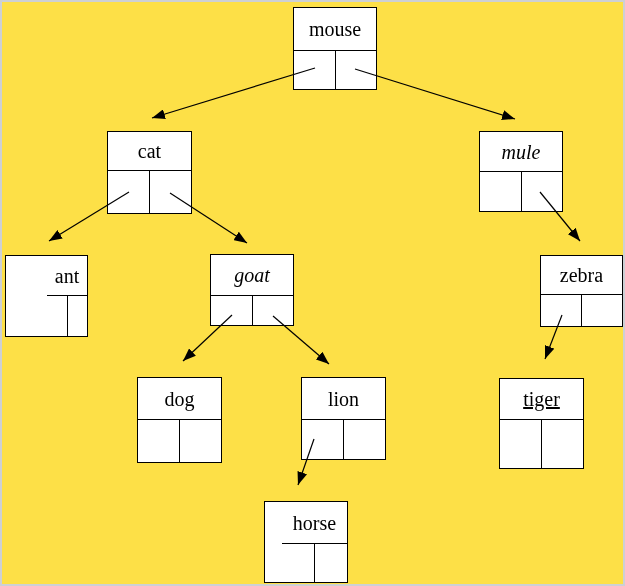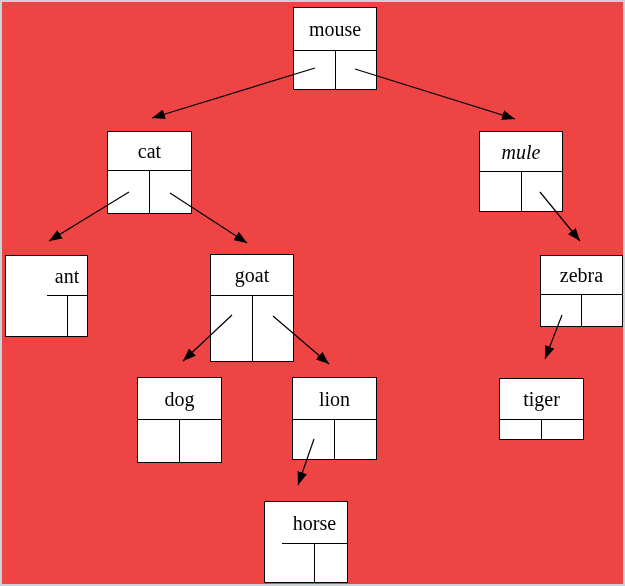--- a/index.html
+++ b/index.html
@@ -5,21 +5,21 @@
   html, body {
     margin: 0;
     padding: 0;
     background: #ffffff;
   }
   .canvas {
     position: relative;
     width: 625px;
     height: 586px;
     box-sizing: border-box;
-    background: #ef4444;
+    background: #fde047;
     border: 2px solid #cdd0d4;
     overflow: hidden;
     font-family: "Liberation Serif", "DejaVu Serif", serif;
   }
   .node {
     position: absolute;
     box-sizing: border-box;
     border: 1px solid #000000;
     background: #ffffff;
     display: flex;
@@ -99,49 +99,49 @@
       <div class="cell cell-right"></div>
     </div>
   </div>
       <div class="node" style="left: 3px; top: 253px; width: 83px; height: 82px; padding-left: 41px;">
     <div class="node-label" style="height: 40px; color: rgb(0, 0, 0);">ant</div>
     <div class="node-cells">
       <div class="cell cell-left"></div>
       <div class="cell cell-right"></div>
     </div>
   </div>
-      <div class="node" style="left: 208px; top: 252px; width: 84px; height: 108px;">
+      <div class="node" style="left: 208px; top: 252px; width: 84px; height: 72px; font-style: italic;">
     <div class="node-label" style="height: 41px; color: rgb(0, 0, 0);">goat</div>
     <div class="node-cells">
       <div class="cell cell-left"></div>
       <div class="cell cell-right"></div>
     </div>
   </div>
       <div class="node" style="left: 538px; top: 253px; width: 83px; height: 72px;">
     <div class="node-label" style="height: 39px; color: rgb(0, 0, 0);">zebra</div>
     <div class="node-cells">
       <div class="cell cell-left"></div>
       <div class="cell cell-right"></div>
     </div>
   </div>
       <div class="node" style="left: 135px; top: 375px; width: 85px; height: 86px; justify-content: flex-end;">
     <div class="node-label" style="height: 42px; color: rgb(0, 0, 0);">dog</div>
     <div class="node-cells">
       <div class="cell cell-left"></div>
       <div class="cell cell-right"></div>
     </div>
   </div>
-      <div class="node" style="left: 290px; top: 375px; width: 85px; height: 83px;">
+      <div class="node" style="left: 299px; top: 375px; width: 85px; height: 83px;">
     <div class="node-label" style="height: 42px; color: rgb(0, 0, 0);">lion</div>
     <div class="node-cells">
       <div class="cell cell-left"></div>
       <div class="cell cell-right"></div>
     </div>
   </div>
-      <div class="node" style="left: 497px; top: 376px; width: 85px; height: 62px;">
+      <div class="node" style="left: 497px; top: 376px; width: 85px; height: 91px; text-decoration: underline;">
     <div class="node-label" style="height: 41px; color: rgb(0, 0, 0);">tiger</div>
     <div class="node-cells">
       <div class="cell cell-left"></div>
       <div class="cell cell-right"></div>
     </div>
   </div>
       <div class="node" style="left: 262px; top: 499px; width: 84px; height: 82px; padding-left: 17px;">
     <div class="node-label" style="height: 42px; color: rgb(0, 0, 0);">horse</div>
     <div class="node-cells">
       <div class="cell cell-left"></div>

